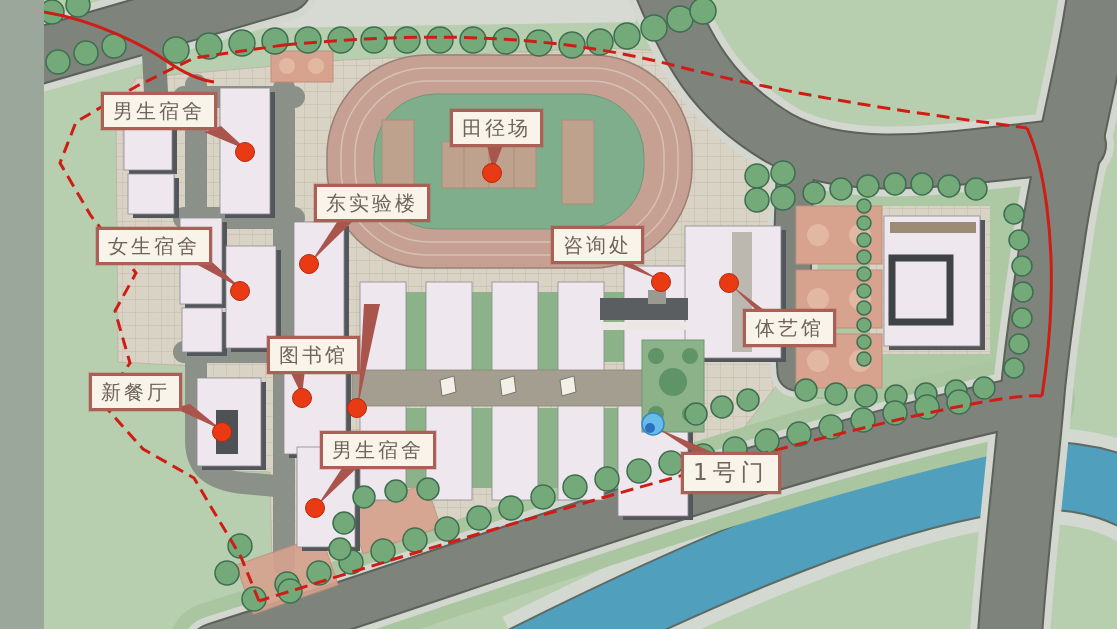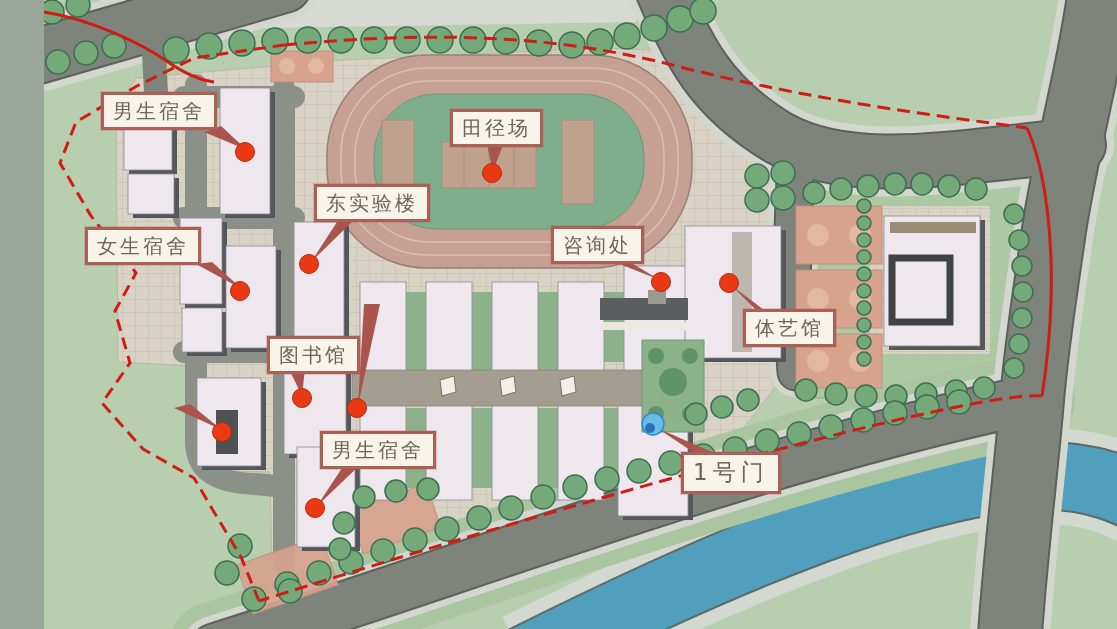--- a/index.html
+++ b/index.html
@@ -328,19 +328,20 @@
     <circle cx="178" cy="432" r="9.5"></circle>
         <circle cx="271" cy="508" r="9.5"></circle>
     <circle cx="617" cy="282" r="9.5"></circle>
         <circle cx="685" cy="283" r="9.5"></circle>
   </g>
 </svg>
 
 <div class="label" style="left:57px;top:92px">男生宿舍</div>
 <div class="label" style="left:406px;top:109px">田径场</div>
 <div class="label" style="left:270px;top:184px">东实验楼</div>
-<div class="label" style="left:41px;top:227px">女生宿舍</div>
+<div class="label" style="left:52px;top:227px">女生宿舍</div>
 <div class="label" style="left:507px;top:226px">咨询处</div>
 <div class="label" style="left:223px;top:336px">图书馆</div>
 <div class="label" style="left:699px;top:309px">体艺馆</div>
+<div class="label" style="left:45px;top:373px">新餐厅</div>
 <div class="label" style="left:276px;top:431px">男生宿舍</div>
 <div class="label big" style="left:637px;top:452px">1号门</div>
 </div>
 
 </body></html>

